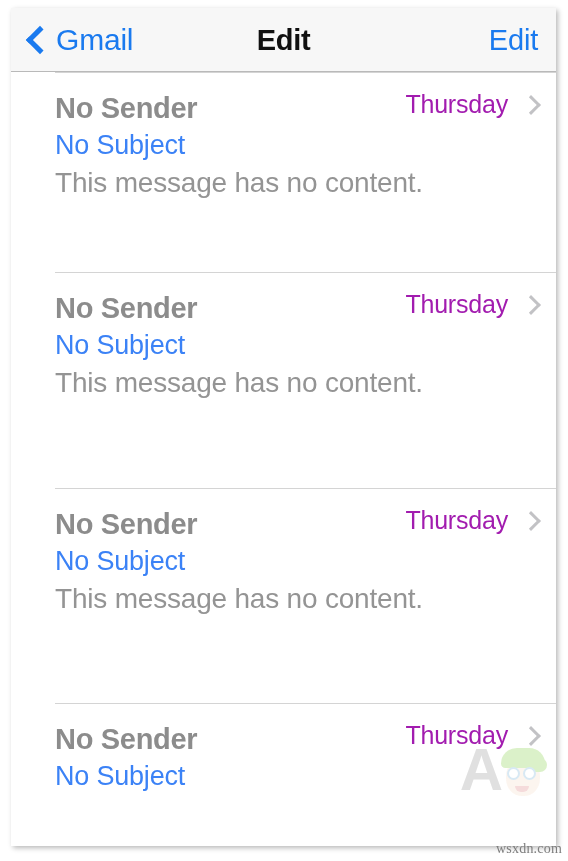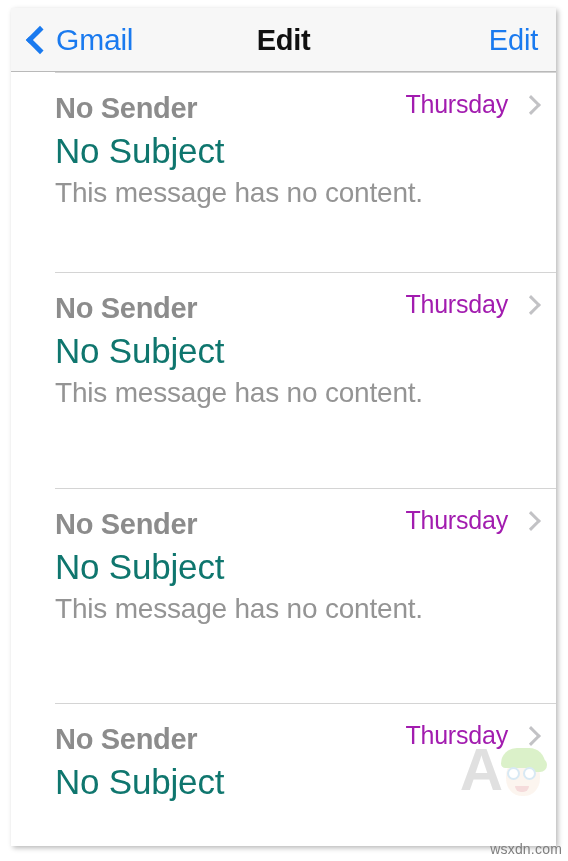--- a/index.html
+++ b/index.html
@@ -123,22 +123,22 @@
     background: #d4d4d4;
   }
   .mail-row .sender {
     font-size: 29px;
     font-weight: bold;
     color: #8c8c8c;
     line-height: 1.28;
     letter-spacing: -0.3px;
   }
   .mail-row .subject {
-    font-size: 35px;
-    color: #0f766e;
+    font-size: 27px;
+    color: #3b82f6;
     line-height: 1.35;
     letter-spacing: -0.2px;
   }
   .mail-row .preview {
     font-size: 28px;
     color: #949494;
     line-height: 1.35;
     letter-spacing: -0.2px;
   }
   .mail-row .meta {
@@ -259,21 +259,21 @@
   }
 
   #wsxdn-watermark {
     position: absolute;
     right: 6px;
     bottom: 4px;
     font-size: 14px;
     color: #7e7e7e;
     letter-spacing: 0.2px;
     user-select: none;
-    font-family: Liberation Sans, sans-serif;
+    font-family: Liberation Serif, serif;
   }
 </style>
 </head>
 <body>
 
 <div id="screenshot-root">
 
   <div id="device-frame">
 
     <div id="nav-bar">

